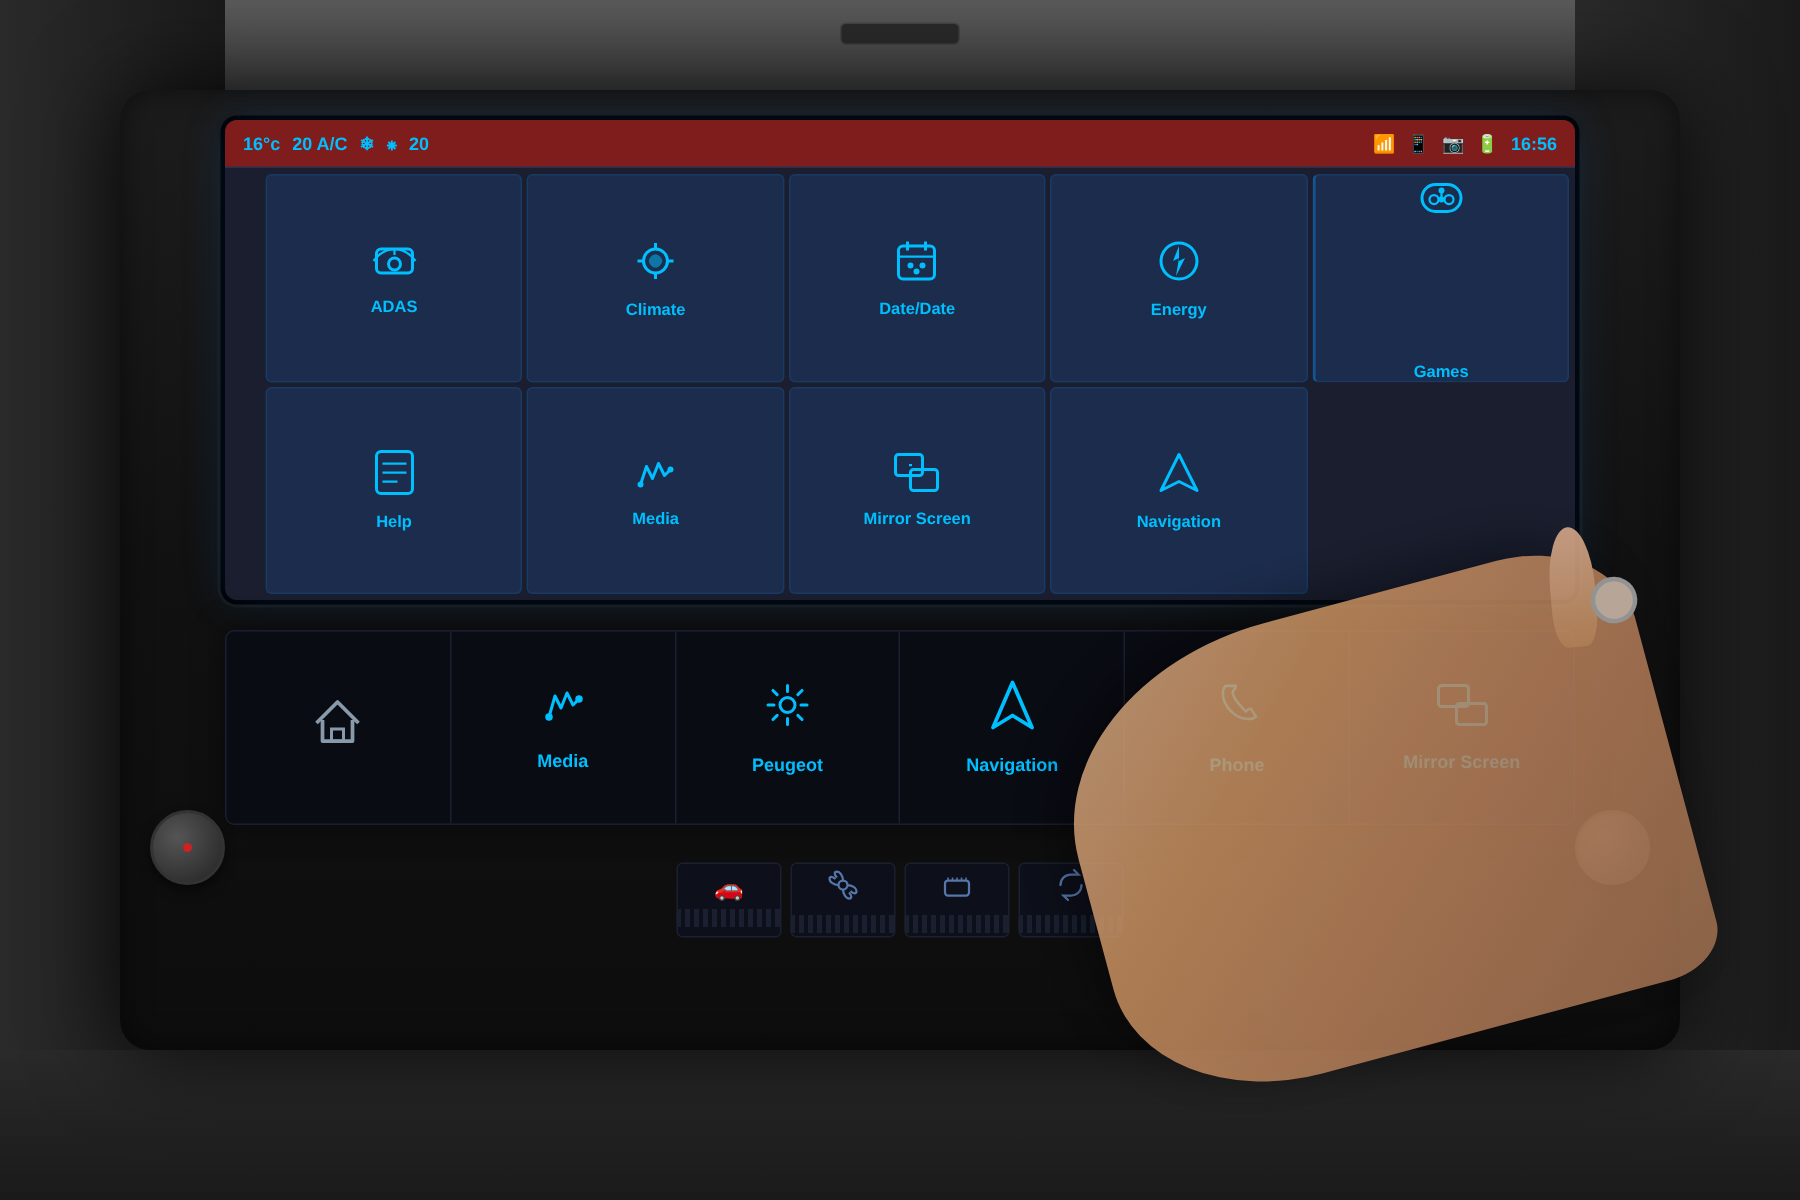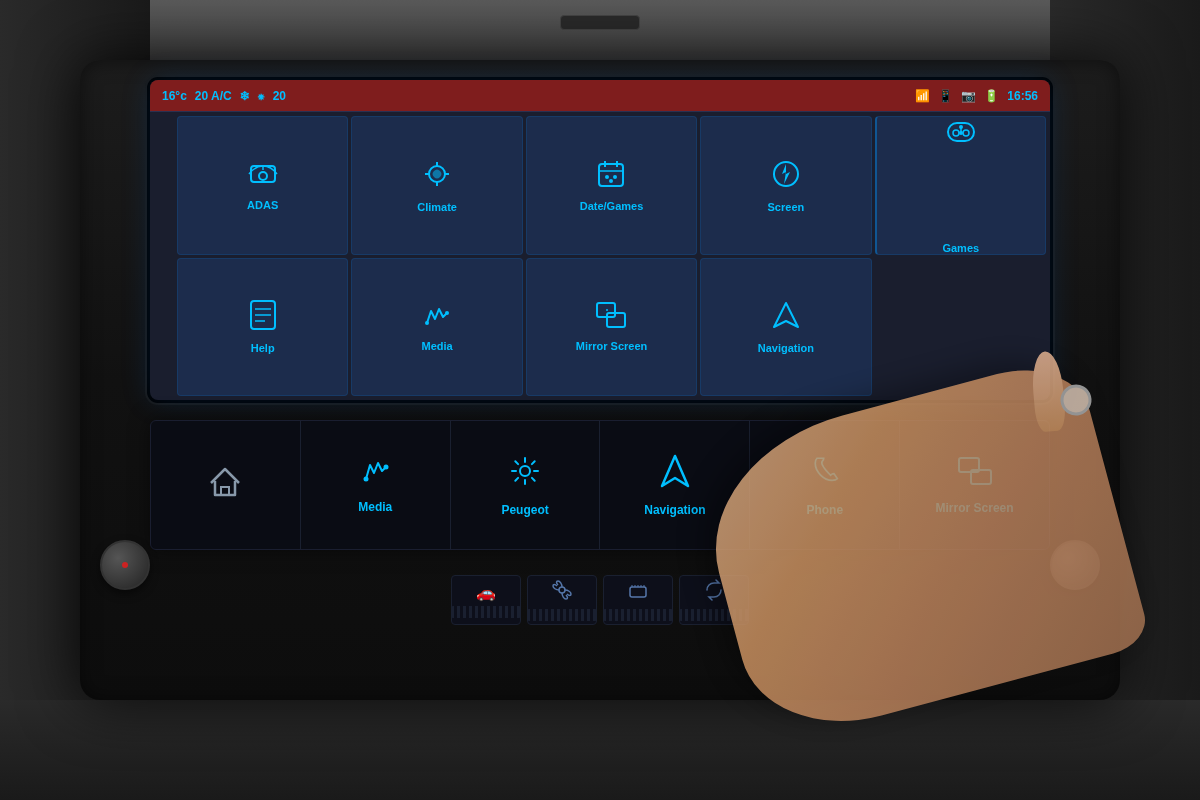--- a/index.html
+++ b/index.html
@@ -411,30 +411,30 @@
         <svg width="28" height="30" viewBox="0 0 28 30" fill="none">
           <rect x="2" y="5" width="24" height="22" rx="3" stroke="#00bfff" stroke-width="2" fill="none"></rect>
           <line x1="2" y1="12" x2="26" y2="12" stroke="#00bfff" stroke-width="1.5"></line>
           <line x1="8" y1="2" x2="8" y2="8" stroke="#00bfff" stroke-width="2"></line>
           <line x1="20" y1="2" x2="20" y2="8" stroke="#00bfff" stroke-width="2"></line>
           <circle cx="10" cy="18" r="2" fill="#00bfff"></circle>
           <circle cx="18" cy="18" r="2" fill="#00bfff"></circle>
           <circle cx="14" cy="22" r="2" fill="#00bfff"></circle>
         </svg>
       </span>
-      <span class="app-label">Date/Games</span>
+      <span class="app-label">Date/Date</span>
     </div>
     <div class="app-tile">
       <span class="app-icon">
         <svg width="28" height="32" viewBox="0 0 28 32" fill="none">
           <circle cx="14" cy="16" r="12" stroke="#00bfff" stroke-width="2" fill="none"></circle>
           <path d="M14 6 L10 16 L14 14 L12 26 L18 14 L14 16 Z" fill="#00bfff"></path>
         </svg>
       </span>
-      <span class="app-label">Screen</span>
+      <span class="app-label">Energy</span>
     </div>
     <div class="app-tile games-tile">
       <span class="app-icon">
         <svg width="34" height="28" viewBox="0 0 34 28" fill="none">
           <rect x="4" y="6" width="26" height="18" rx="9" stroke="#00bfff" stroke-width="2" fill="none"></rect>
           <circle cx="12" cy="16" r="3" stroke="#00bfff" stroke-width="1.5" fill="none"></circle>
           <circle cx="22" cy="16" r="3" stroke="#00bfff" stroke-width="1.5" fill="none"></circle>
           <line x1="17" y1="10" x2="17" y2="16" stroke="#00bfff" stroke-width="1.5"></line>
           <circle cx="17" cy="10" r="2" fill="#00bfff"></circle>
           <circle cx="17" cy="16" r="2" fill="#00bfff"></circle>

